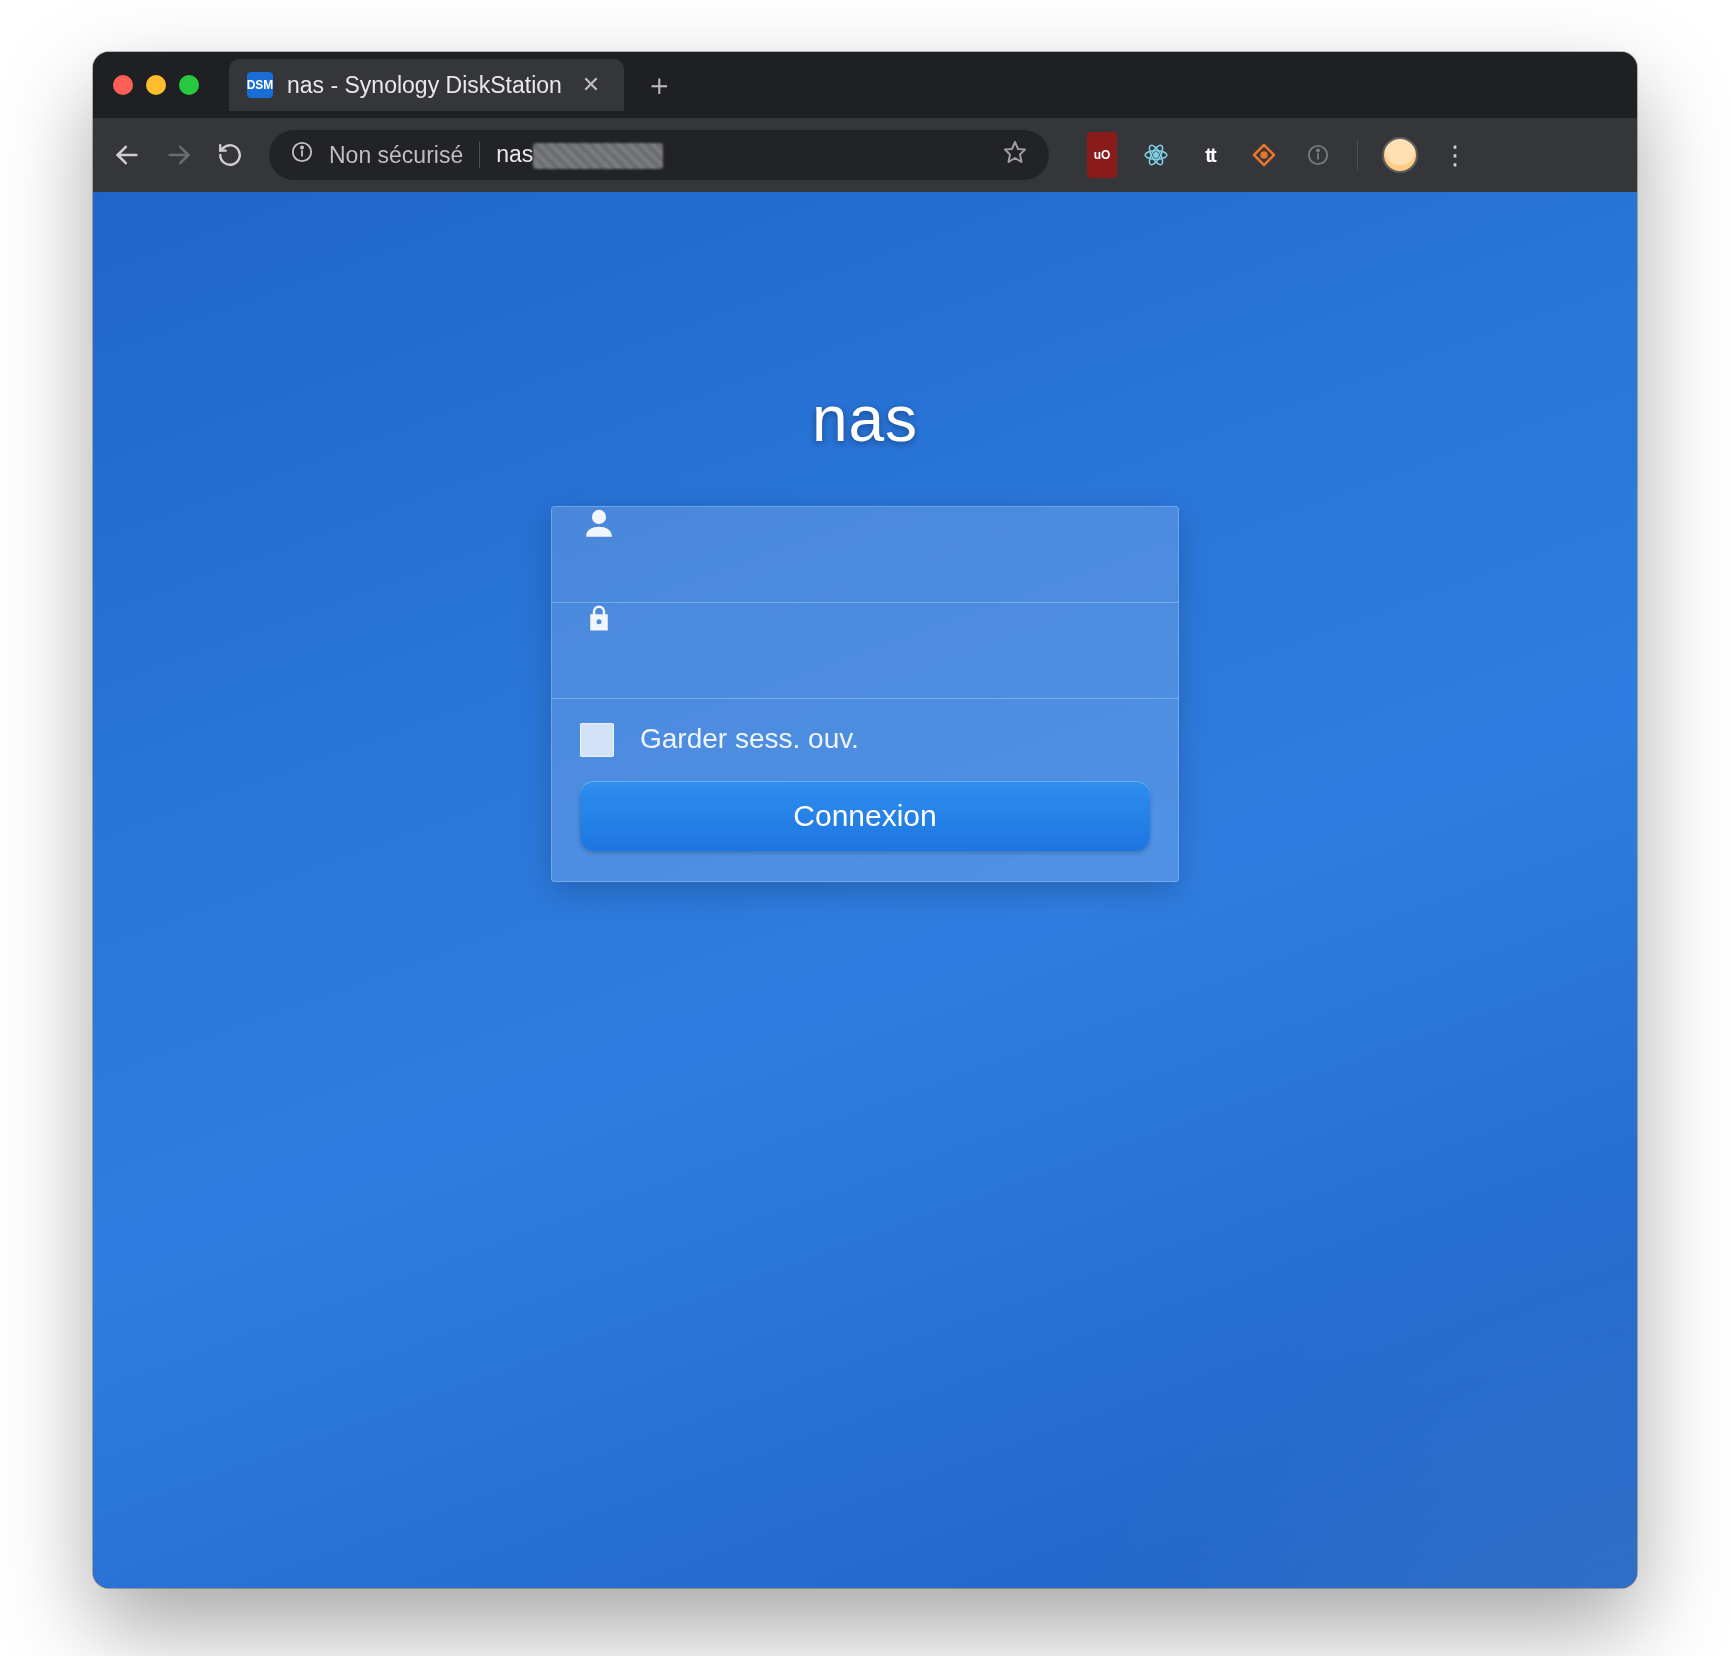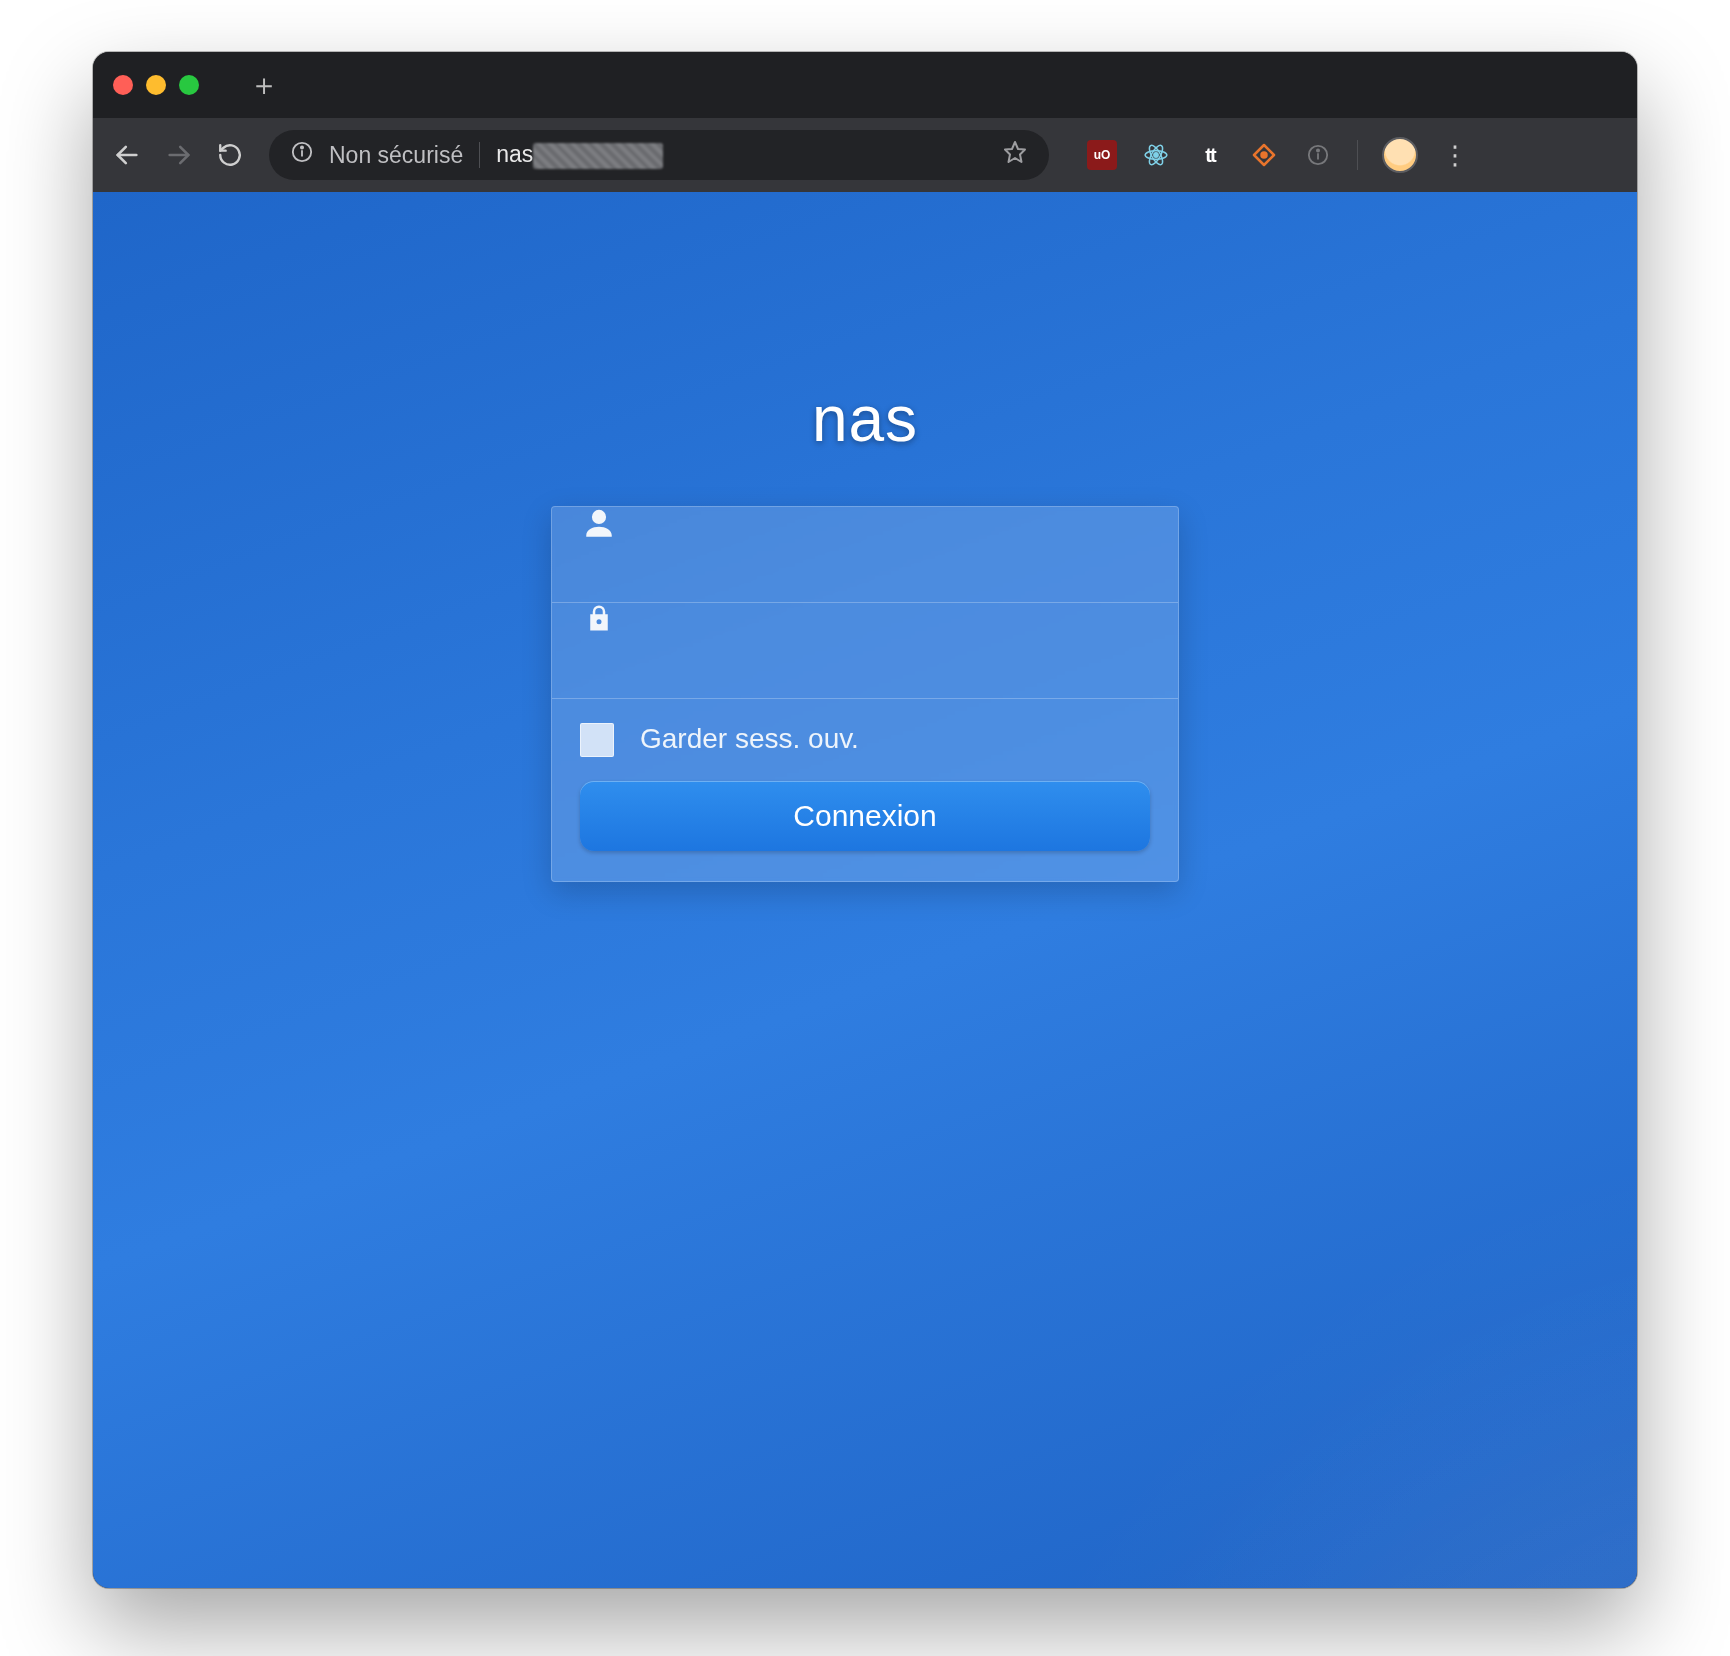--- a/index.html
+++ b/index.html
@@ -94,21 +94,21 @@
   .omnibox .sep { width:1px; height:26px; background:#4e4f53; }
   .omnibox .star { margin-left:auto; color:#9d9da0; }
   .url-host { color:#e8e8e8; }
   .url-rest {
     display:inline-block; width:130px; height:26px;
     background:repeating-linear-gradient(45deg,#6a6b6f 0 4px,#7c7d81 4px 8px);
     filter:blur(1px); border-radius:3px; vertical-align:middle;
   }
 
   .ext-icons { display:flex; align-items:center; gap:24px; margin-left:20px; }
-  .ext { width:30px; height:30px; display:flex; align-items:center; justify-content:center; }
+  .ext { width:30px; height:46px; display:flex; align-items:center; justify-content:center; }
   .ext.ublock   { background:#8b1a1a; color:#fff; font-size:12px; font-weight:700; border-radius:4px; }
   .ext.react    { color:#7fd1e8; font-size:26px; }
   .ext.tt       { color:#ffffff; font-size:20px; font-weight:700; letter-spacing:-2px;}
   .ext.orange   { color:#e8742c; font-size:26px; }
   .ext.info2    { color:#77787b; font-size:22px; }
   .ext-sep { width:1px; height:30px; background:#4e4f53; }
   .avatar {
     width:36px;height:36px;border-radius:50%;
     background:radial-gradient(circle at 50% 35%, #ffe0b2 0 55%, #ffcc80 60% 100%);
     border:2px solid #5c5d61;
@@ -190,20 +190,25 @@
 <body>
 
 <div class="outer">
   <div class="browser-window">
 
     <div class="tab-strip">
       <div class="traffic-lights">
         <div class="dot red"></div>
         <div class="dot yellow"></div>
         <div class="dot green"></div>
+      </div>
+      <div class="tab">
+        <span class="favicon">DSM</span>
+        <span class="tab-title">nas - Synology DiskStation</span>
+        <span class="tab-close">✕</span>
       </div>
       <span class="new-tab">＋</span>
     </div>
 
     <div class="toolbar">
       <span class="nav-btn">
         <svg width="28" height="28" viewBox="0 0 24 24" fill="none" stroke="currentColor" stroke-width="2.2" stroke-linecap="round" stroke-linejoin="round">
             <line x1="20" y1="12" x2="4" y2="12"></line>
             <polyline points="11 19 4 12 11 5"></polyline>
           </svg>

